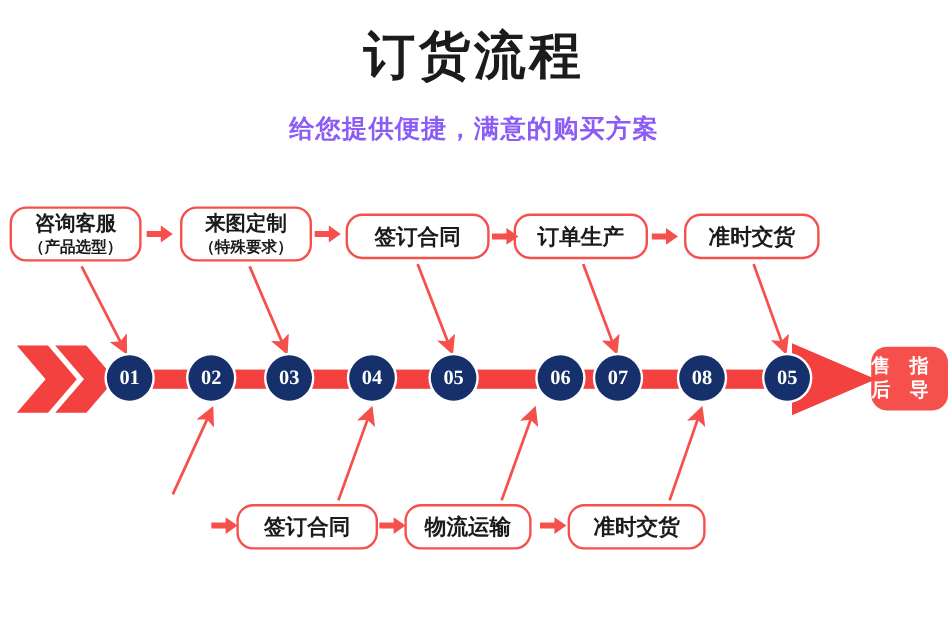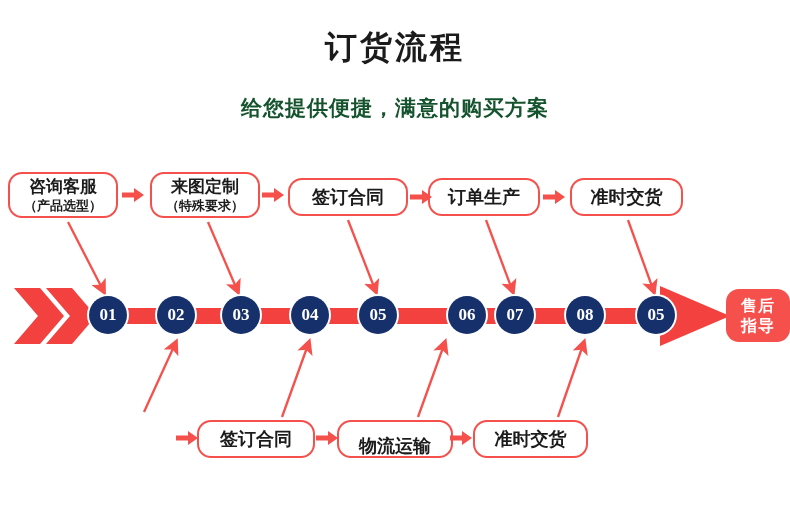--- a/index.html
+++ b/index.html
@@ -19,37 +19,37 @@
     overflow: hidden;
   }
 
   
   .page-title {
     position: absolute;
     left: 0;
     top: 18px;
     width: 790px;
     text-align: center;
-    font-size: 32px;
+    font-size: 43px;
     line-height: 58px;
     font-weight: 700;
     letter-spacing: 3px;
     color: #1b1b1b;
   }
   .page-subtitle {
     position: absolute;
     left: 0;
     top: 94px;
     width: 790px;
     text-align: center;
     font-size: 21px;
     line-height: 28px;
     font-weight: 700;
     letter-spacing: 1px;
-    color: #14532d;
+    color: #8b5cf6;
   }
 
   
   .step-box {
     position: absolute;
     box-sizing: border-box;
     border: 2px solid #f5504b;
     border-radius: 14px;
     background: #ffffff;
     display: flex;
@@ -116,21 +116,20 @@
     top: 289px;
     width: 64px;
     height: 53px;
     border-radius: 13px;
     background: #f5504b;
     color: #ffffff;
     font-size: 16px;
     font-weight: 700;
     line-height: 20px;
     display: flex;
-    flex-direction: column;
     align-items: center;
     justify-content: center;
     letter-spacing: 1px;
   }
 
   
   .diag-svg {
     position: absolute;
     left: 0;
     top: 0;
@@ -174,21 +173,21 @@
   <svg class="mini-arrow" style="left:410px; top:190px;" viewBox="0 0 22 14">
     <path d="M0 4.5 H12 V0 L22 7 L12 14 V9.5 H0 Z" fill="#f5504b"></path>
   </svg>
   <svg class="mini-arrow" style="left:543px; top:190px;" viewBox="0 0 22 14">
     <path d="M0 4.5 H12 V0 L22 7 L12 14 V9.5 H0 Z" fill="#f5504b"></path>
   </svg>
 
   <div class="step-box single" style="left:197px; top:420px; width:118px; height:38px;">
     <div class="l1">签订合同</div>
   </div>
-  <div class="step-box single" style="left:337px; top:420px; width:116px; height:38px;justify-content:flex-end;">
+  <div class="step-box single" style="left:337px; top:420px; width:106px; height:38px;">
     <div class="l1">物流运输</div>
   </div>
   <div class="step-box single" style="left:473px; top:420px; width:115px; height:38px;">
     <div class="l1">准时交货</div>
   </div>
 
   <svg class="mini-arrow" style="left:176px; top:431px;" viewBox="0 0 22 14">
     <path d="M0 4.5 H12 V0 L22 7 L12 14 V9.5 H0 Z" fill="#f5504b"></path>
   </svg>
   <svg class="mini-arrow" style="left:316px; top:431px;" viewBox="0 0 22 14">

